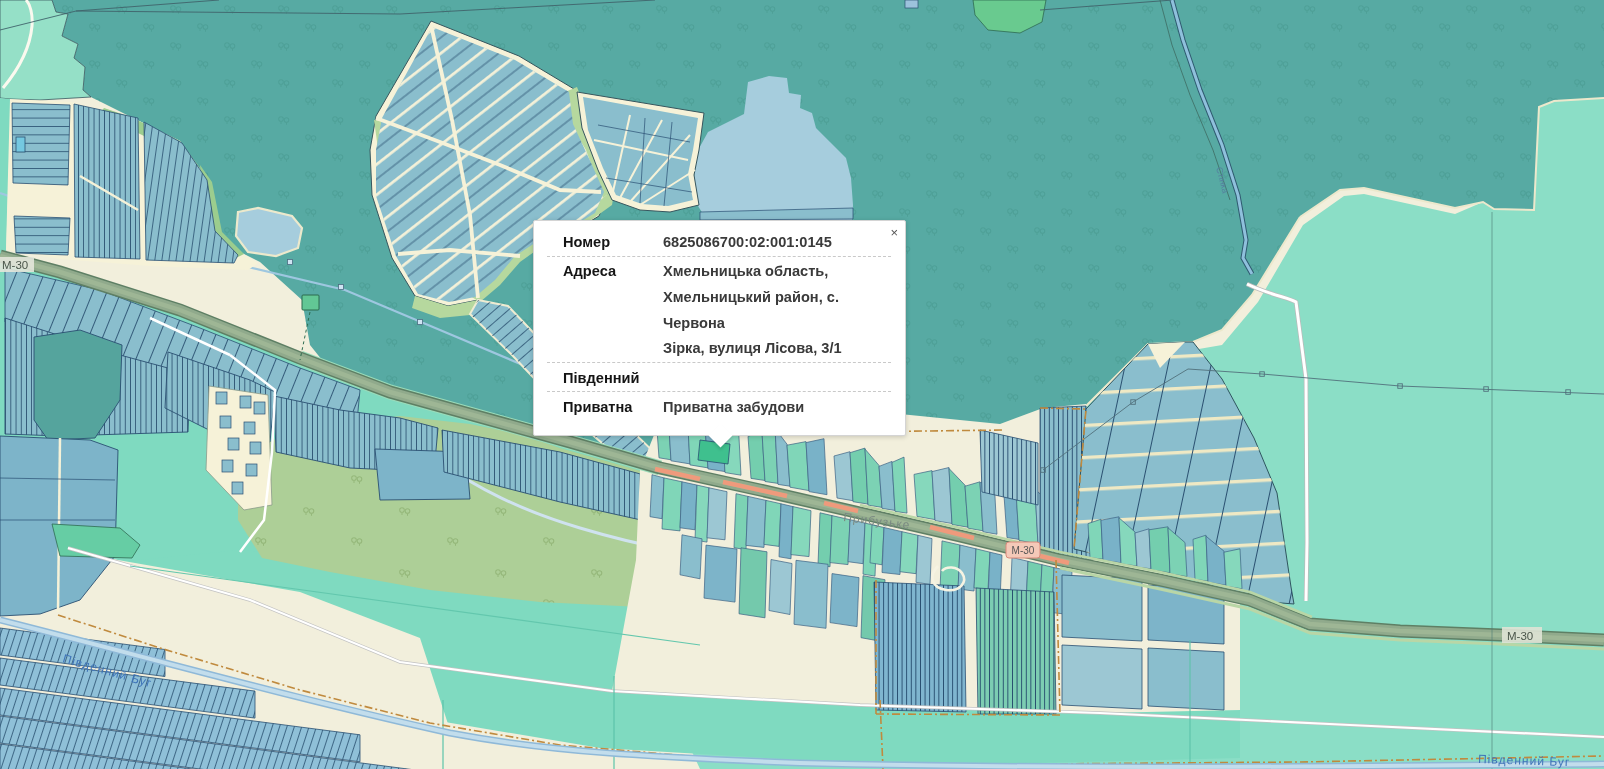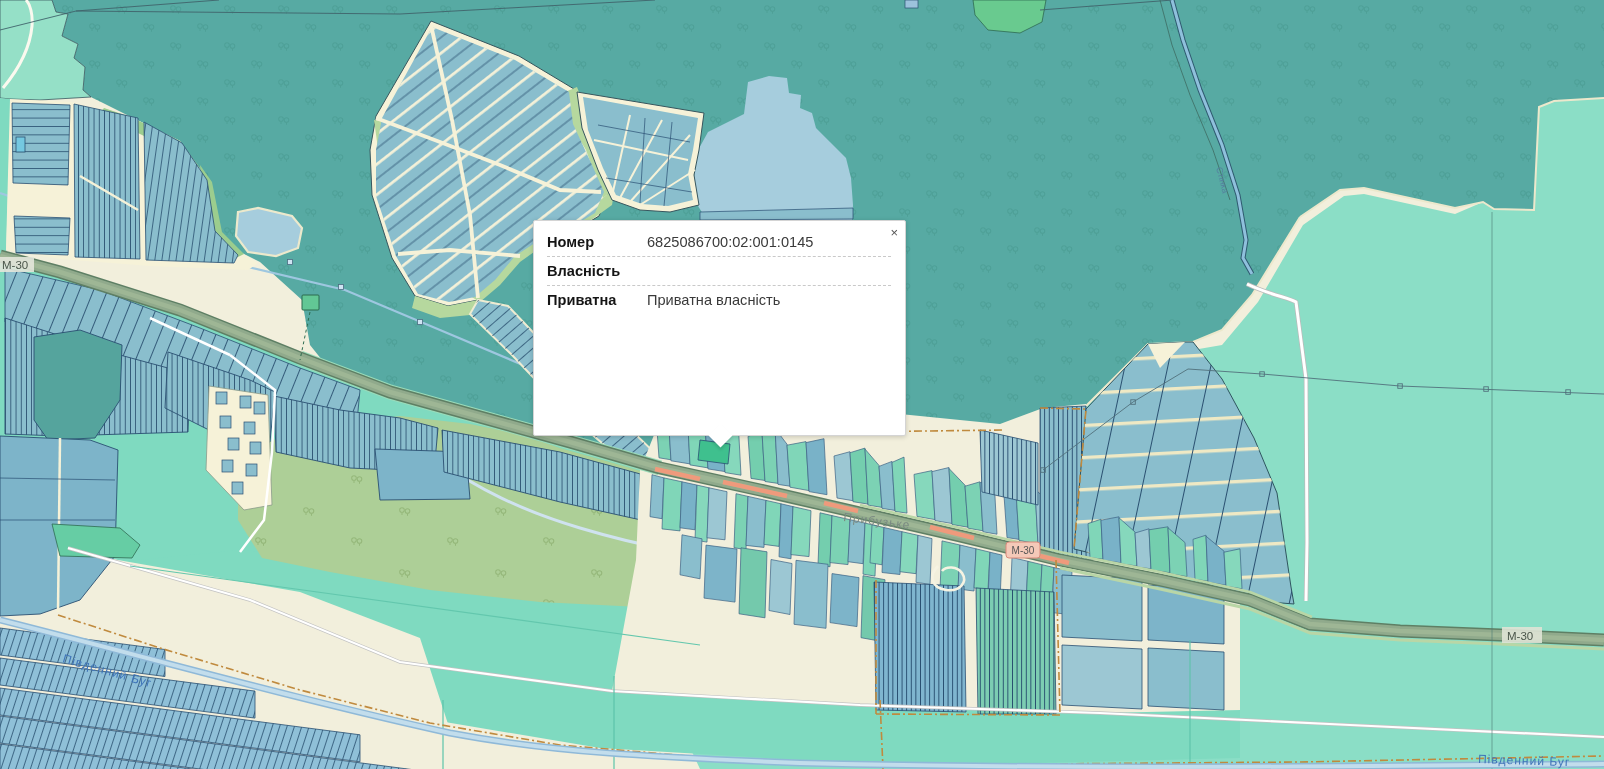--- a/index.html
+++ b/index.html
@@ -1,22 +1,22 @@
 <!DOCTYPE html>
 <html><head><meta charset="utf-8"><style>
 html,body{margin:0;padding:0;width:1604px;height:769px;overflow:hidden;}
 #map{position:relative;width:1604px;height:769px;}
 #popup{position:absolute;left:533px;top:220px;width:373px;height:216px;background:#fff;
  border:1px solid #d4d4d4;border-radius:2px;box-shadow:0 1px 5px rgba(0,0,0,0.18);
  font-family:"Liberation Sans",sans-serif;font-size:14.6px;color:#3a3a3a;box-sizing:border-box;
  padding:6.5px 14px 0 13px;}
 #popup .row{display:flex;border-bottom:1px dashed #c9c9c9;padding:2.5px 0 0 0;line-height:25.7px;}
 #popup .row.last{border-bottom:none;}
-#popup .lb{width:100px;flex:none;font-weight:bold;color:#151515;}
-#popup .vl{flex:1;}
+#popup .lb{width:100px;flex:none;font-weight:bold;color:#151515;margin-left:16px;}
+#popup .vl{flex:1;font-weight:bold;}
 #closex{position:absolute;right:7px;top:5px;font-size:13px;color:#555;line-height:13px;}
 #ptr{position:absolute;left:178px;bottom:-9px;width:17px;height:17px;background:#fff;
  transform:rotate(45deg);box-shadow:2px 2px 3px rgba(0,0,0,0.12);}
 </style></head><body>
 <div id="map">
 <svg width="1604" height="769" viewBox="0 0 1604 769">
 <defs>
 <pattern id="ptF" width="54" height="37" patternUnits="userSpaceOnUse">
           <g transform="translate(11,8)">
             <g fill="none" stroke="#47998f" stroke-width="1.1" opacity="0.6">
@@ -335,20 +335,24 @@
 <text x="1478" y="763" font-family="Liberation Sans, sans-serif" font-size="12" fill="#3f74b8" letter-spacing="1" text-anchor="start" transform="rotate(2 1478 763)">Південний Буг</text>
 <text x="1216" y="168" font-family="Liberation Sans, sans-serif" font-size="9" fill="#55809f" letter-spacing="0" text-anchor="start" transform="rotate(75 1216 168)">Стінка</text>
 </svg>
 <div id="popup">
  <div id="closex">×</div>
  <div class="row">
         <div class="lb">Номер</div>
         <div class="vl">6825086700:02:001:0145</div>
       </div>
  <div class="row">
-        <div class="lb">Власність</div>
+        <div class="lb">Адреса</div>
+        <div class="vl">Хмельницька область,<br>Хмельницький район, с. Червона<br>Зірка, вулиця Лісова, 3/1</div>
+      </div>
+ <div class="row">
+        <div class="lb">Південний</div>
       </div>
  <div class="row last">
         <div class="lb">Приватна</div>
-        <div class="vl">Приватна власність</div>
+        <div class="vl">Приватна забудови</div>
       </div>
  <div id="ptr"></div>
 </div>
 </div>
 </body></html>

